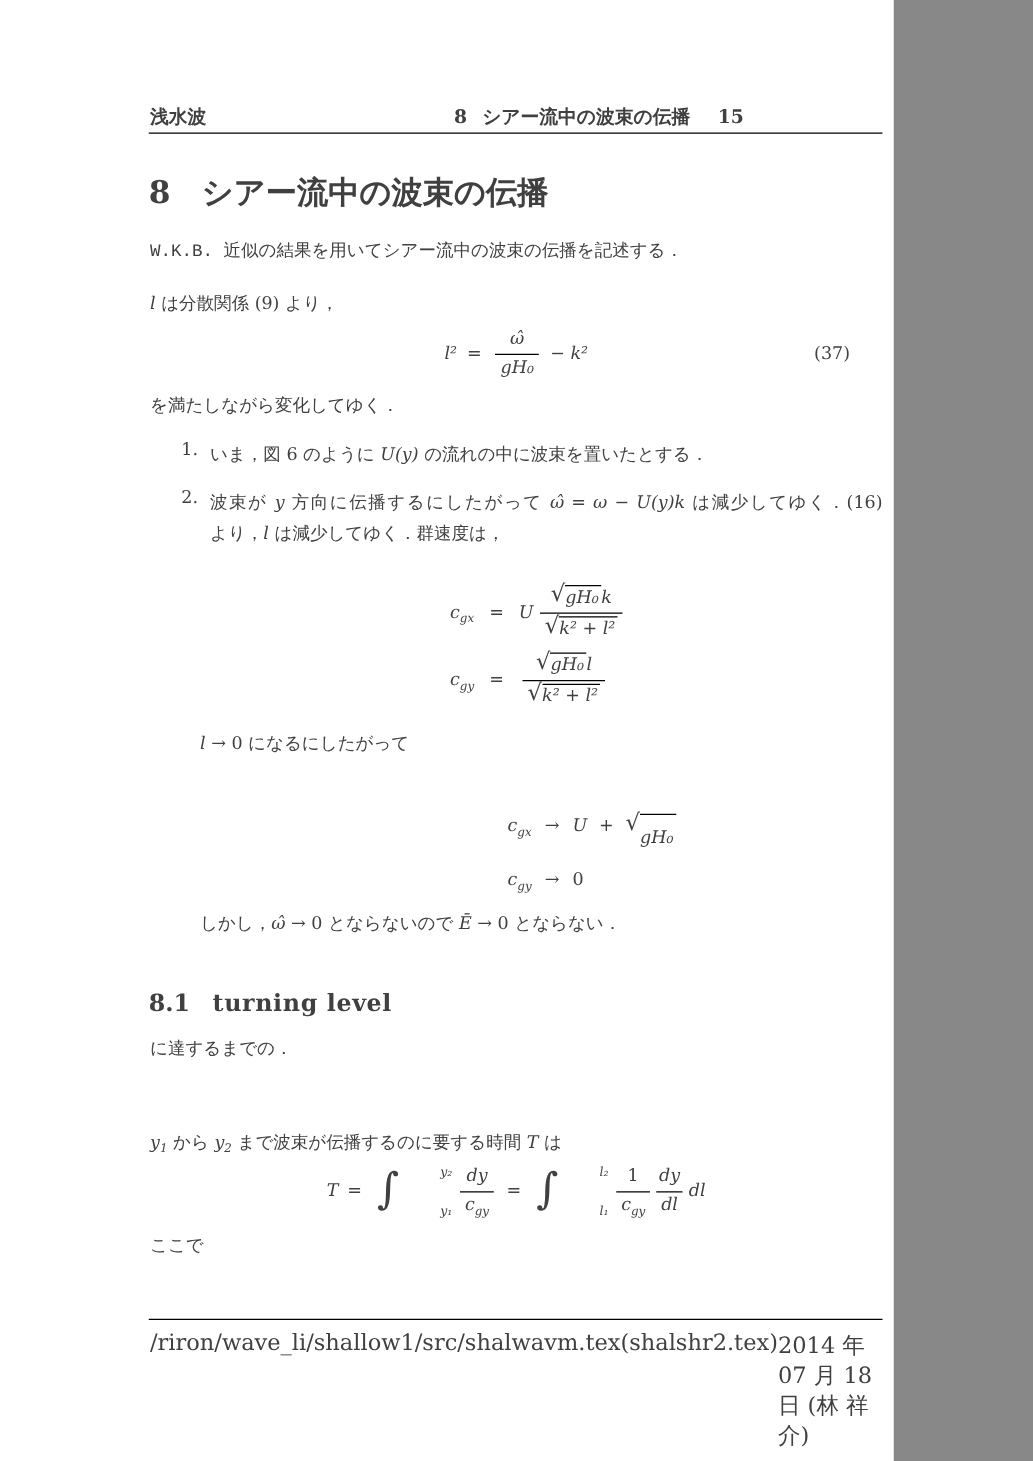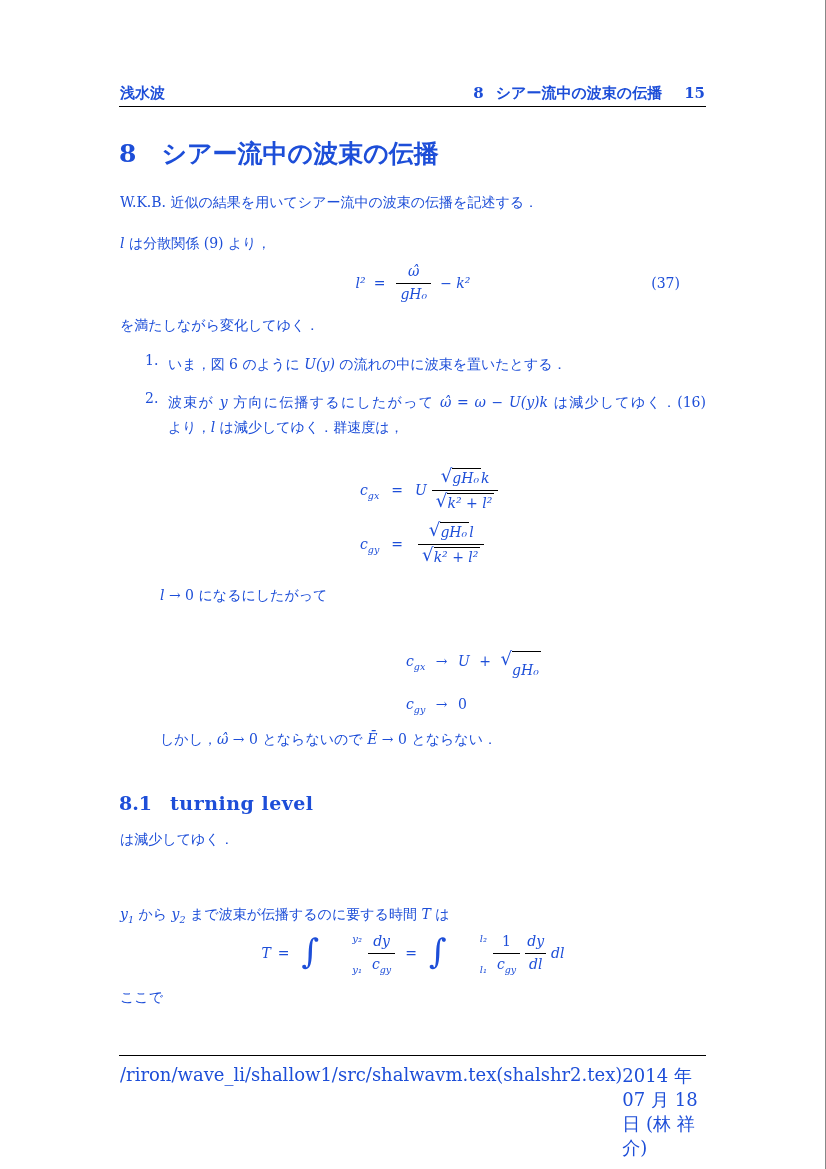--- a/index.html
+++ b/index.html
@@ -1,20 +1,20 @@
 <!DOCTYPE html>
 <html><head>
 <meta charset="utf-8">
 <style>
   html,body{margin:0;padding:0;background:#888;}
   .page{
     position:relative;
-    width:825px;height:1169px;
+    width:715px;height:1169px;
     background:#ffffff;
-    color:#1d4ed8;
+    color:#404040;
     font-family:"DejaVu Serif", serif;
     font-size:14px;
     overflow:hidden;
   }
   .abs{position:absolute;}
   .it{font-style:italic;}
   .gothic{font-family:"DejaVu Sans", sans-serif;font-weight:bold;}
   sub{font-size:0.68em;line-height:0;}
 
   
@@ -86,21 +86,21 @@
     <span class="ttl gothic">シアー流中の波束の伝播</span>
     <span class="num">15</span>
   </div>
   <div class="abs hrule"></div>
 
   <div class="abs h1">
     <span class="no">8</span>
     <span class="tt gothic">シアー流中の波束の伝播</span>
   </div>
 
-  <div class="abs tb para" style="top:190px;">W.K.B. 近似の結果を用いてシアー流中の波束の伝播を記述する．</div>
+  <div class="abs tb para" style="top:190px;font-family:Liberation Mono, monospace;">W.K.B. 近似の結果を用いてシアー流中の波束の伝播を記述する．</div>
 
   <div class="abs tb para" style="top:231px;">
     <span class="it">l</span><span> は分散関係 (9) より，</span>
   </div>
 
   <div class="abs tb eqline" style="top:256px;height:54px;">
     <span class="it">l²</span>
     <span style="padding:0 8px;">=</span>
     <span class="frac">
       <span class="fnum it">ω̂</span>
@@ -189,21 +189,21 @@
   <div class="abs para" style="top:727px;left:160px;">
     <span>しかし，</span><span class="it">ω̂</span><span> → 0 とならないので </span><span class="it">Ē</span><span> → 0 とならない．</span>
   </div>
 
   <div class="abs h2">
     <span class="no">8.1</span>
     <span class="tt">turning level</span>
   </div>
 
   <div class="abs tb para" style="top:827px;">
-    <div>は減少してゆく．</div>
+    <div>に達するまでの．</div>
   </div>
 
   <div class="abs tb para" style="top:902px;">
     <span class="it"><span>y</span><sub>1</sub></span><span> から </span><span class="it"><span>y</span><sub>2</sub></span><span> まで波束が伝播するのに要する時間 </span><span class="it">T</span><span> は</span>
   </div>
 
   <div class="abs tb eqline" style="top:924px;height:58px;">
     <span class="it">T</span>
     <span style="padding:0 7px;">=</span>
     <span class="int">

